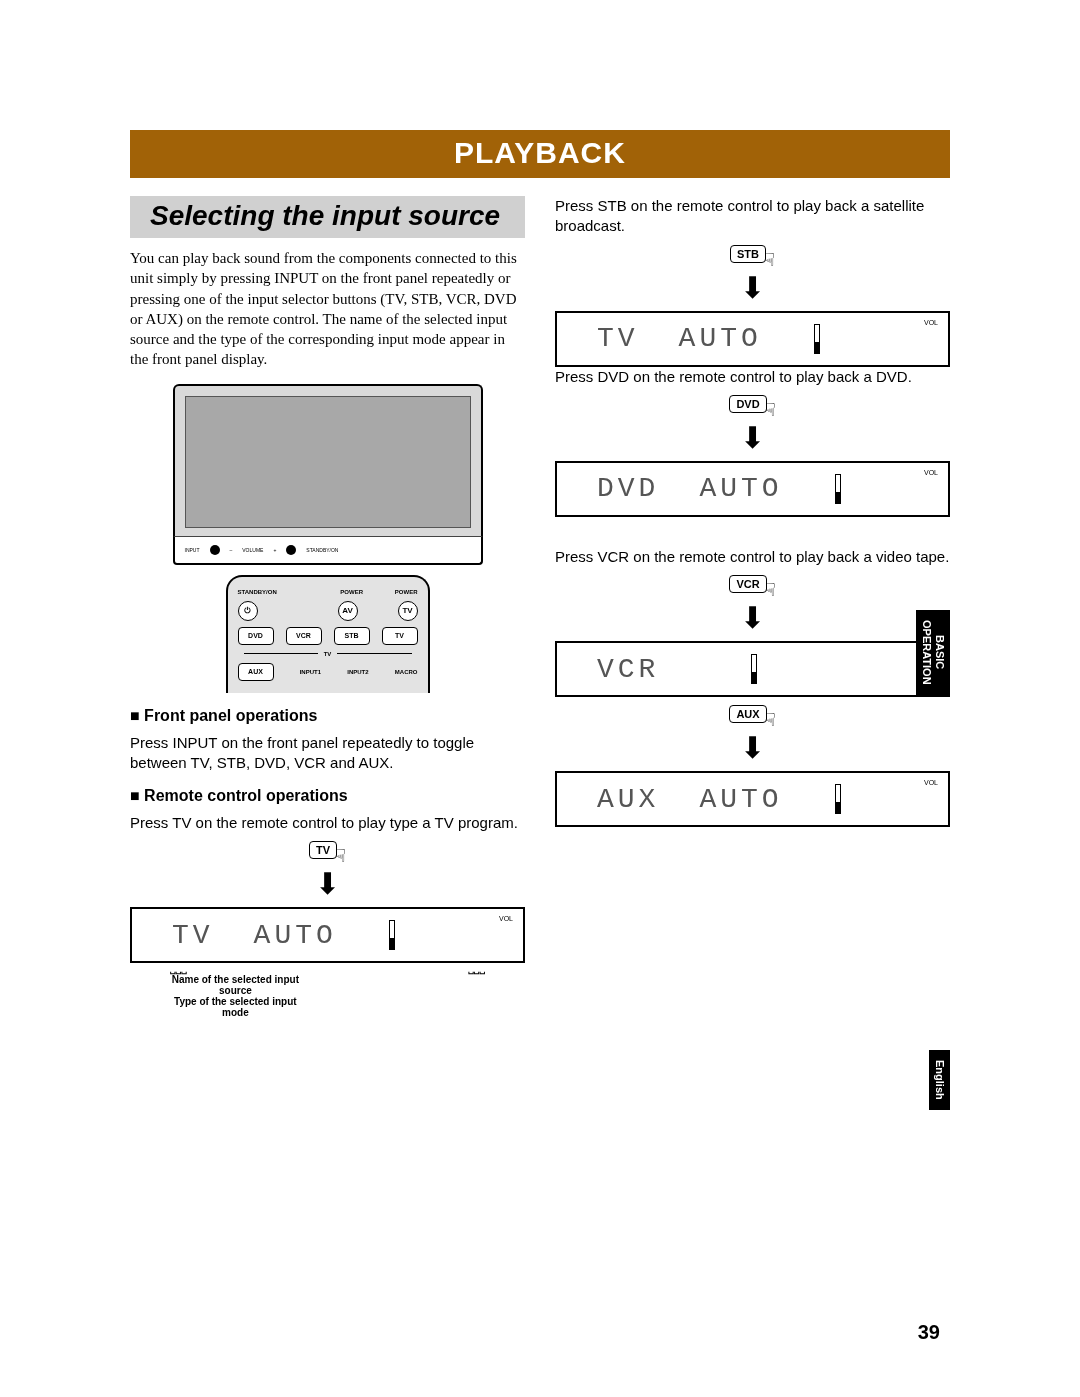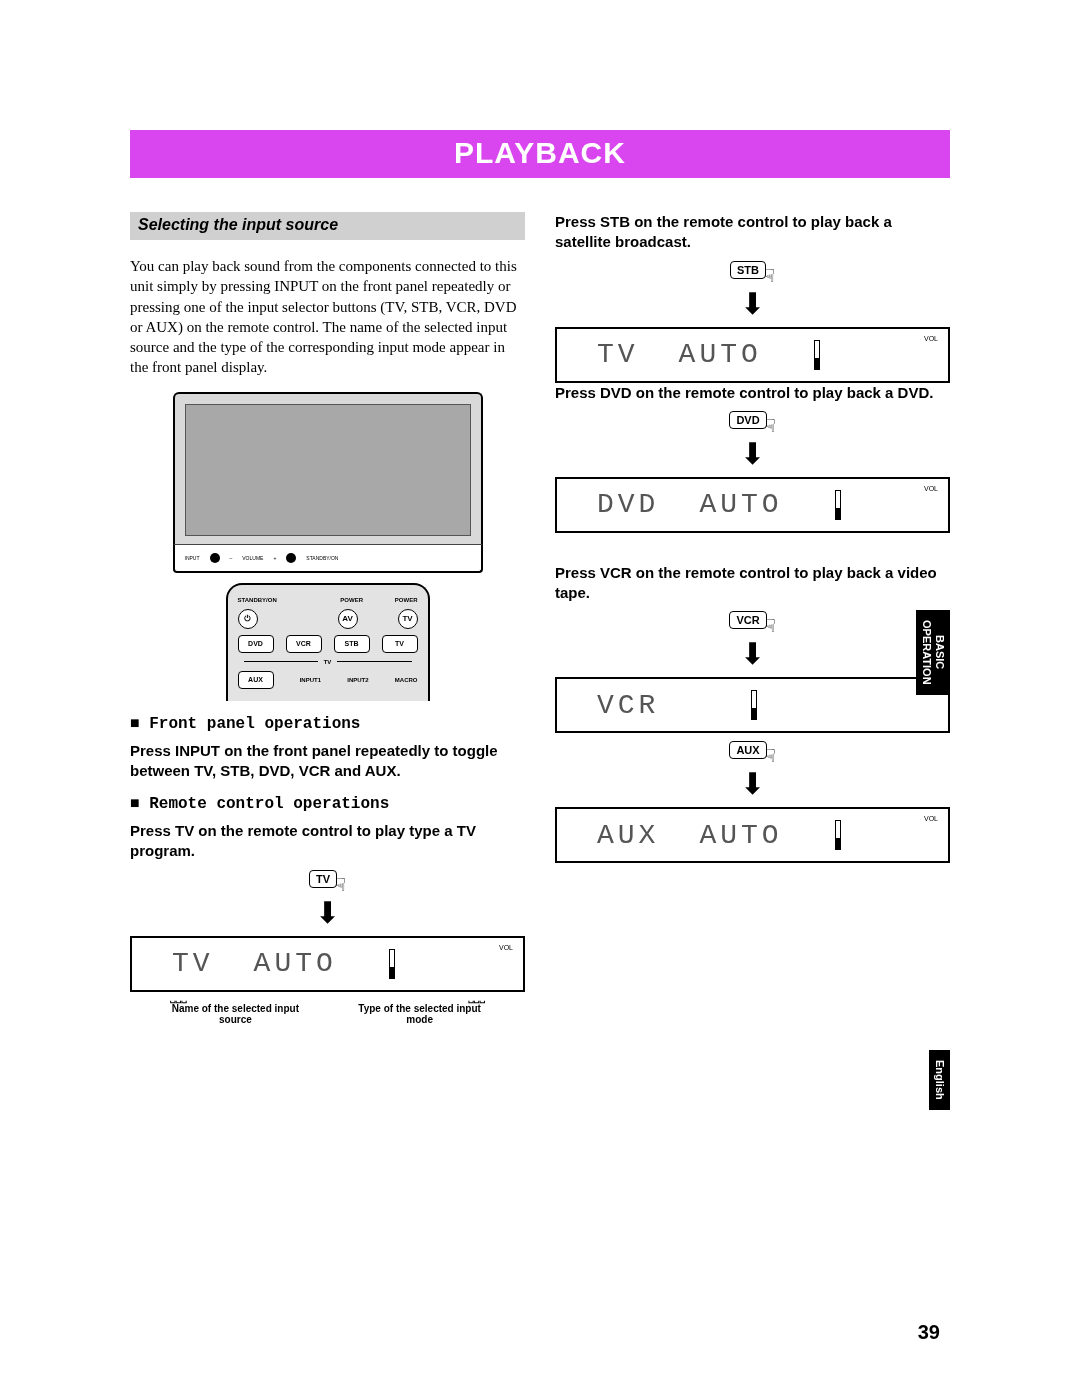--- a/index.html
+++ b/index.html
@@ -10,61 +10,61 @@
     color: #000;
   }
   .page {
     width: 1080px;
     height: 1397px;
     position: relative;
     box-sizing: border-box;
     padding: 130px 130px 60px 130px;
   }
   .title-bar {
-    background: #d946ef;
+    background: #a16207;
     color: #fff;
     text-align: center;
     font-family: Arial, Helvetica, sans-serif;
     font-weight: 700;
     font-size: 30px;
     letter-spacing: 1px;
     padding: 6px 0 8px;
-    margin-bottom: 34px;
+    margin-bottom: 18px;
   }
   .columns {
     display: flex;
     gap: 30px;
   }
   .col {
     width: 50%;
   }
   .section-heading {
     background: #d0d0d0;
     font-family: Arial, Helvetica, sans-serif;
     font-weight: 700;
     font-style: italic;
-    font-size: 16px;
-    padding: 4px 8px 6px;
-    margin-bottom: 16px;
+    font-size: 28px;
+    padding: 4px 20px 6px;
+    margin-bottom: 10px;
   }
   .body-text {
     font-size: 15px;
     line-height: 1.35;
     margin: 0 0 14px;
   }
   .sub-h {
-    font-family: Liberation Mono, monospace;
+    font-family: Liberation Sans, sans-serif;
     font-weight: 700;
     font-size: 16px;
     margin: 14px 0 8px;
   }
   .sub-h::before { content: "\25A0  "; }
   .bold-instr {
     font-family: Arial, Helvetica, sans-serif;
-    font-weight: 700;
+    font-weight: 400;
     font-size: 15px;
     line-height: 1.35;
     margin: 0 0 2px;
   }
   
   .device-box {
     width: 310px;
     margin: 6px auto 10px;
   }
   .tv-shell {
@@ -184,20 +184,21 @@
   }
   .disp-labels {
     display: flex;
     justify-content: space-between;
     font-family: Arial, sans-serif;
     font-weight: 700;
     font-size: 10px;
     text-align: center;
     margin-top: 4px;
     padding: 0 30px;
+    flex-direction: column;
   }
   .disp-labels div { width: 45%; }
   .bracket-row {
     display: flex;
     justify-content: space-between;
     padding: 0 40px;
     font-size: 14px;
     line-height: 0.5;
   }
   

